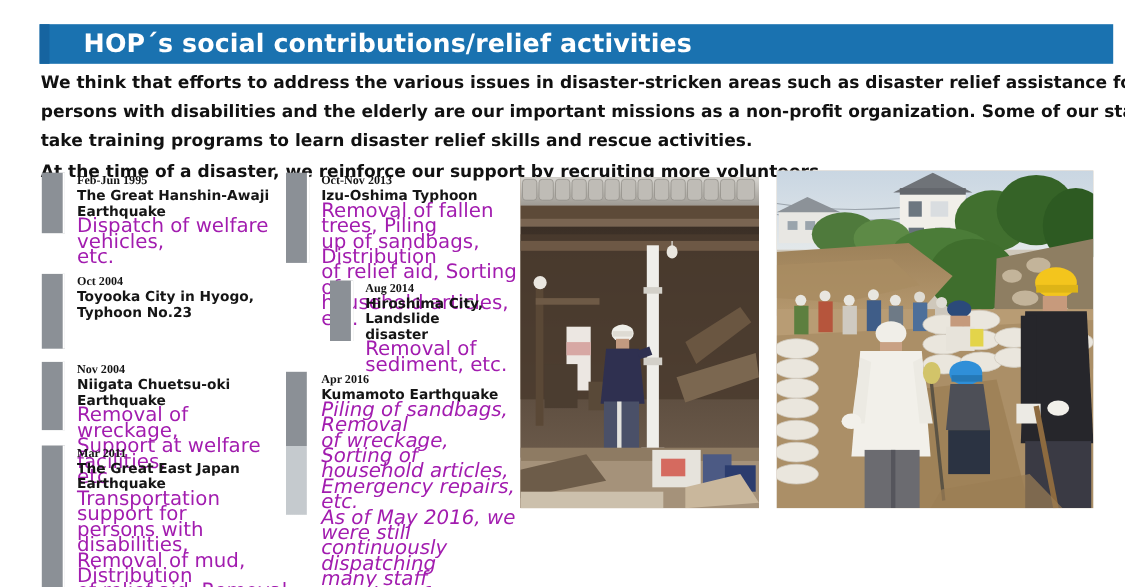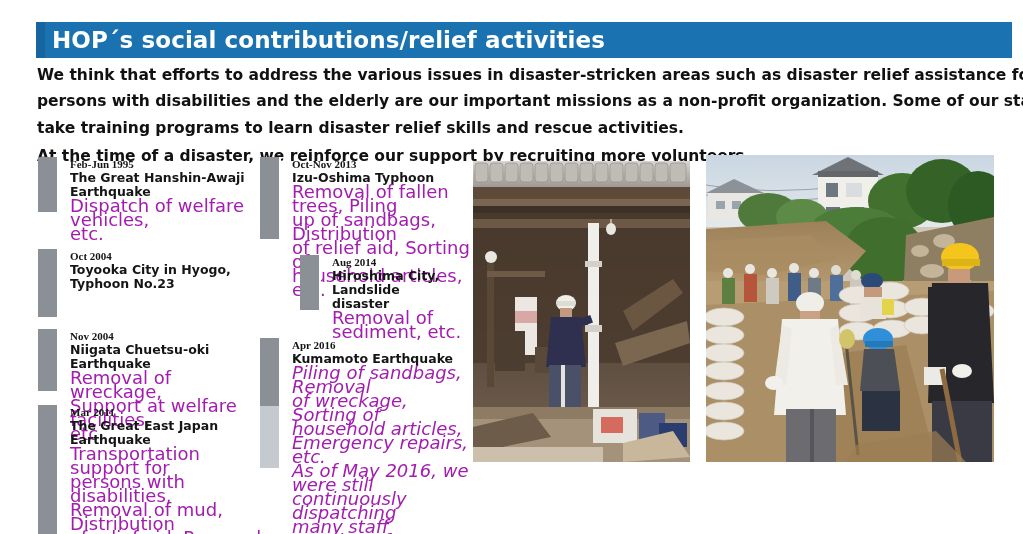--- a/index.html
+++ b/index.html
@@ -31,21 +31,21 @@
   #title-accent {
     position: absolute;
     left: 0;
     top: 0;
     width: 9px;
     height: 100%;
     background: #1664a0;
   }
   #title-text {
     position: relative;
-    margin-left: 16px;
+    margin-left: 40px;
     color: #ffffff;
     font-size: 23px;
     font-weight: bold;
     letter-spacing: 0.1px;
     font-family: "DejaVu Sans", sans-serif;
     white-space: nowrap;
   }
 
   
   #intro {

